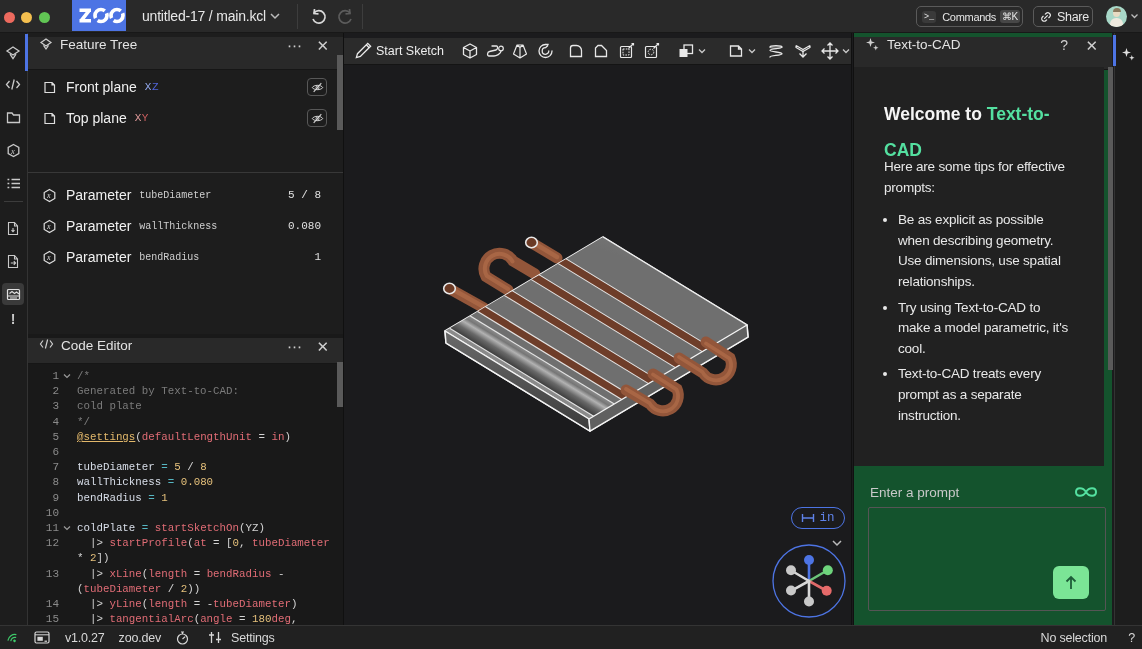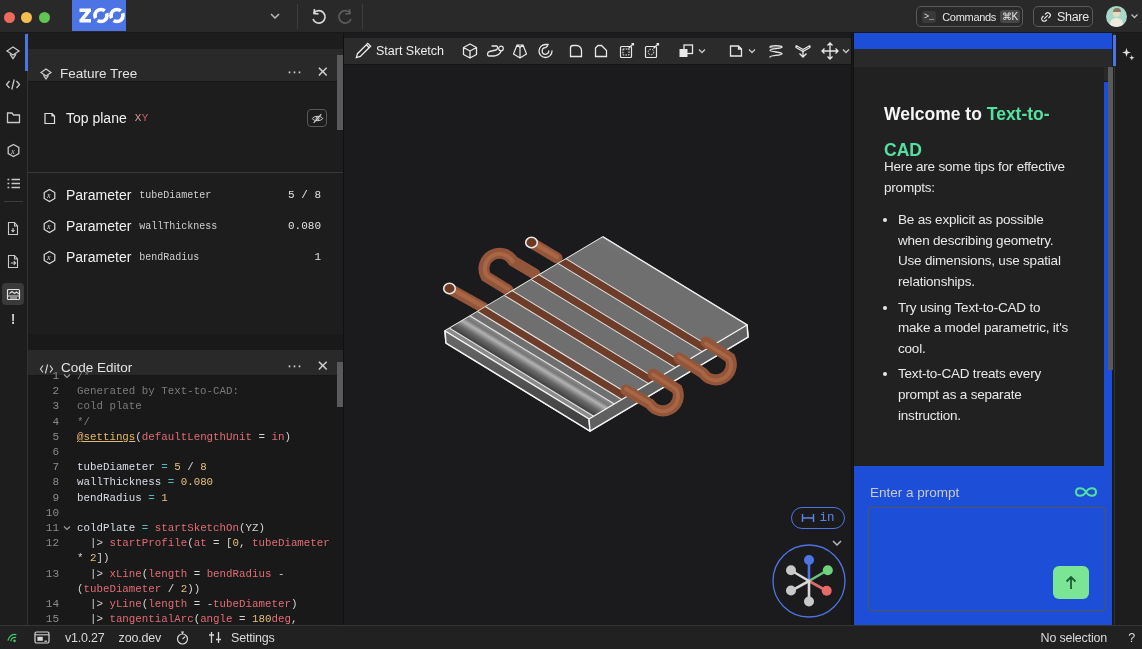--- a/index.html
+++ b/index.html
@@ -18,21 +18,21 @@
   .topbtn { position:absolute; top:6px; height:21px; border:1px solid #5a5a5a; border-radius:5px; display:flex; align-items:center; color:#e5e5e5; font-size:12.5px; }
 
   
   #lsb { position:absolute; left:0; top:33px; width:28px; height:592px; background:#1d1d1d; border-right:1px solid #333; }
   .sbi { position:absolute; left:2px; width:22px; height:22px; display:flex; align-items:center; justify-content:center; color:#c9c9c9; }
   #lsb-blue { position:absolute; left:25px; top:1px; width:3px; height:37px; background:#4d74e4; }
 
   
   #ltpanel { position:absolute; left:28px; top:33px; width:315px; height:301px; background:#1d1d1d; }
   #lbpanel { position:absolute; left:28px; top:334px; width:315px; height:291px; background:#191919; }
-  .phead { position:absolute; left:0; top:16px; right:0; height:33px; background:#292929; border-bottom:1px solid #161616; display:flex; align-items:flex-end; font-size:13.5px; color:#e3e3e3; }
+  .phead { position:absolute; left:0; top:4px; right:0; height:33px; background:#292929; border-bottom:1px solid #161616; display:flex; align-items:flex-start; font-size:13.5px; color:#e3e3e3; }
   .phead .ic { margin:0 7px 0 11px; color:#cfcfcf; }
   .phead .dots { position:absolute; right:40px; color:#cfcfcf; font-size:15px; letter-spacing:1px; }
   .phead .x { position:absolute; right:14px; color:#cfcfcf; font-size:15px; }
 
   .ftrow { position:absolute; left:0; width:100%; height:30px; display:flex; align-items:center; }
   .ftrow .ico { width:15px; height:15px; margin:0 9px 0 14px; color:#dedede; }
   .ftrow .nm { font-size:14px; color:#f0f0f0; }
   .ftrow .ax { font-family:"Liberation Mono", monospace; font-size:11px; margin-left:8px; letter-spacing:0.5px; }
   .ftrow .pname { font-family:"Liberation Mono", monospace; font-size:10px; color:#cfcfcf; margin-left:8px; }
   .ftrow .pval { position:absolute; right:22px; font-family:"Liberation Mono", monospace; font-size:11px; color:#e0e0e0; }
@@ -49,21 +49,21 @@
   .cmt { color:#7b7b7b; } .kw { color:#e2b86b;text-decoration:underline; } .fn { color:#e06c75; } .num { color:#e5c07b; } .op { color:#56b6c2; } .vr { color:#d8dee9; }
 
   
   #vp { position:absolute; left:343px; top:33px; width:509px; height:592px; background:#1b1b1d; border-left:1px solid #101010; border-right:1px solid #101010; }
   #vtoolbar { position:absolute; left:0px; top:5px; right:0px; height:27px; background:#2b2b2b; border-bottom:1px solid #141414; }
   .tico { position:absolute; top:50%; transform:translate(-50%,-50%); display:flex; align-items:center; justify-content:center; }
 
   #unitpill { position:absolute; left:447px; top:474px; width:54px; height:22px; border:1px solid #4d74e4; border-radius:11px; color:#5f82e8; display:flex; align-items:center; justify-content:center; font-size:12.5px; font-family:"Liberation Mono", monospace; }
 
   
-  #rpanel { position:absolute; left:853px; top:33px; width:259px; height:592px; background:#1d4ed8; border-left:1px solid #101010; }
+  #rpanel { position:absolute; left:853px; top:33px; width:259px; height:592px; background:#14532d; border-left:1px solid #101010; }
   #rtips { position:absolute; left:0px; top:34px; right:8px; height:399px; background:#212121; }
   #rpanel .welcome { position:absolute; left:30px; top:63px; width:210px; font-size:17.5px; font-weight:bold; line-height:36px; color:#f5f5f5; }
   .mint { color:#54e0a0; }
   #rpanel .tips { position:absolute; left:30px; top:124px; width:215px; font-size:13.5px; line-height:20.6px; color:#e8e8e8; letter-spacing:-0.2px; }
   #rpanel ul { margin:12px 0 0 14px; }
   #rpanel li { margin-bottom:5px; }
   #prompt-label { position:absolute; left:16px; top:452px; font-size:13.5px; color:#c9c9c9; }
   #prompt-box { position:absolute; left:14px; top:474px; width:238px; height:104px; border:1px solid #555; border-radius:2px; }
   #send { position:absolute; right:16px; bottom:11px; width:36px; height:33px; background:#7be596; border-radius:6px; color:#1b4d2e; display:flex; align-items:center; justify-content:center; font-size:20px; }
 
@@ -82,20 +82,21 @@
     <div class="tl" style="left:4px; background:#ed6a5e;"></div>
     <div class="tl" style="left:21px; background:#f4bf4f;"></div>
     <div class="tl" style="left:39px; background:#61c554;"></div>
     <div id="logo">
         <svg width="54" height="31" viewBox="0 0 54 31">
       <path d="M7.5 10.2 H19 M7.5 20.8 H19 M17.5 10.2 L9 20.8" stroke="#fff" stroke-width="3.6" fill="none"></path>
       <circle cx="29" cy="15.5" r="6" stroke="#fff" stroke-width="3.7" fill="none" stroke-dasharray="16 2.85" stroke-dashoffset="3.26"></circle>
       <circle cx="45" cy="15.5" r="6" stroke="#fff" stroke-width="3.7" fill="none" stroke-dasharray="16 2.85" stroke-dashoffset="3.26"></circle>
     </svg>
       </div>
+    <div id="doctitle">untitled-17 / main.kcl</div>
     <svg class="abs" style="left:269px; top:12px;" width="12" height="8" viewBox="0 0 12 8">
         <path d="M2 2 L6 6 L10 2" stroke="#bbb" stroke-width="1.5" fill="none"></path>
       </svg>
     <div class="tdiv" style="left:297px;"></div>
     <svg class="abs" style="left:310px; top:8px;" width="18" height="17" viewBox="0 0 18 17">
         <path d="M4 5 A6.2 6.2 0 1 1 3 11" stroke="#d8d8d8" stroke-width="1.7" fill="none"></path>
         <path d="M4.5 1 L4 5.5 L8.5 5.8" stroke="#d8d8d8" stroke-width="1.7" fill="none"></path>
       </svg>
     <svg class="abs" style="left:336px; top:8px;" width="18" height="17" viewBox="0 0 18 17">
         <path d="M14 5 A6.2 6.2 0 1 0 15 11" stroke="#5c5c5c" stroke-width="1.7" fill="none"></path>
@@ -180,20 +181,34 @@
 
   <div id="ltpanel">
     <div class="phead">
       <svg class="ic" width="14" height="14" viewBox="0 0 14 14">
           <path d="M7 2 L12 5.5 L7 9 L2 5.5 Z" stroke="#cfcfcf" stroke-width="1.2" fill="none"></path>
           <path d="M4.5 8.3 L7 12 L9.5 8.3" stroke="#cfcfcf" stroke-width="1.2" fill="none"></path>
         </svg>
       Feature Tree
       <span class="dots">⋯</span>
       <span class="x">✕</span>
+    </div>
+    <div class="ftrow" style="top:39px;">
+      <svg class="ico" viewBox="0 0 15 15">
+          <path d="M3 2.5 h7 l2.5 2.5 v7.5 h-9.5 z M10 2.5 v2.5 h2.5" stroke="#dedede" stroke-width="1.2" fill="none"></path>
+        </svg>
+      <span class="nm">Front plane</span>
+        <span class="ax"><span style="color:#93a9ee;">X</span><span style="color:#5064d8;">Z</span></span>
+      <div class="eyebtn">
+          <svg width="13" height="11" viewBox="0 0 13 11">
+            <path d="M1.2 5.5 C3.2 2.6 9.8 2.6 11.8 5.5 C9.8 8.4 3.2 8.4 1.2 5.5 Z" stroke="#d5d5d5" stroke-width="1" fill="none"></path>
+            <circle cx="6.5" cy="5.5" r="1.5" stroke="#d5d5d5" stroke-width="1" fill="none"></circle>
+            <path d="M2.7 9.8 L10.3 1.2" stroke="#d5d5d5" stroke-width="1.1"></path>
+          </svg>
+        </div>
     </div>
     <div class="ftrow" style="top:70px;">
       <svg class="ico" viewBox="0 0 15 15">
           <path d="M3 2.5 h7 l2.5 2.5 v7.5 h-9.5 z M10 2.5 v2.5 h2.5" stroke="#dedede" stroke-width="1.2" fill="none"></path>
         </svg>
       <span class="nm">Top plane</span>
         <span class="ax"><span style="color:#e09a9a;">X</span><span style="color:#cc5f5f;">Y</span></span>
       <div class="eyebtn">
           <svg width="13" height="11" viewBox="0 0 13 11">
             <path d="M1.2 5.5 C3.2 2.6 9.8 2.6 11.8 5.5 C9.8 8.4 3.2 8.4 1.2 5.5 Z" stroke="#d5d5d5" stroke-width="1" fill="none"></path>

